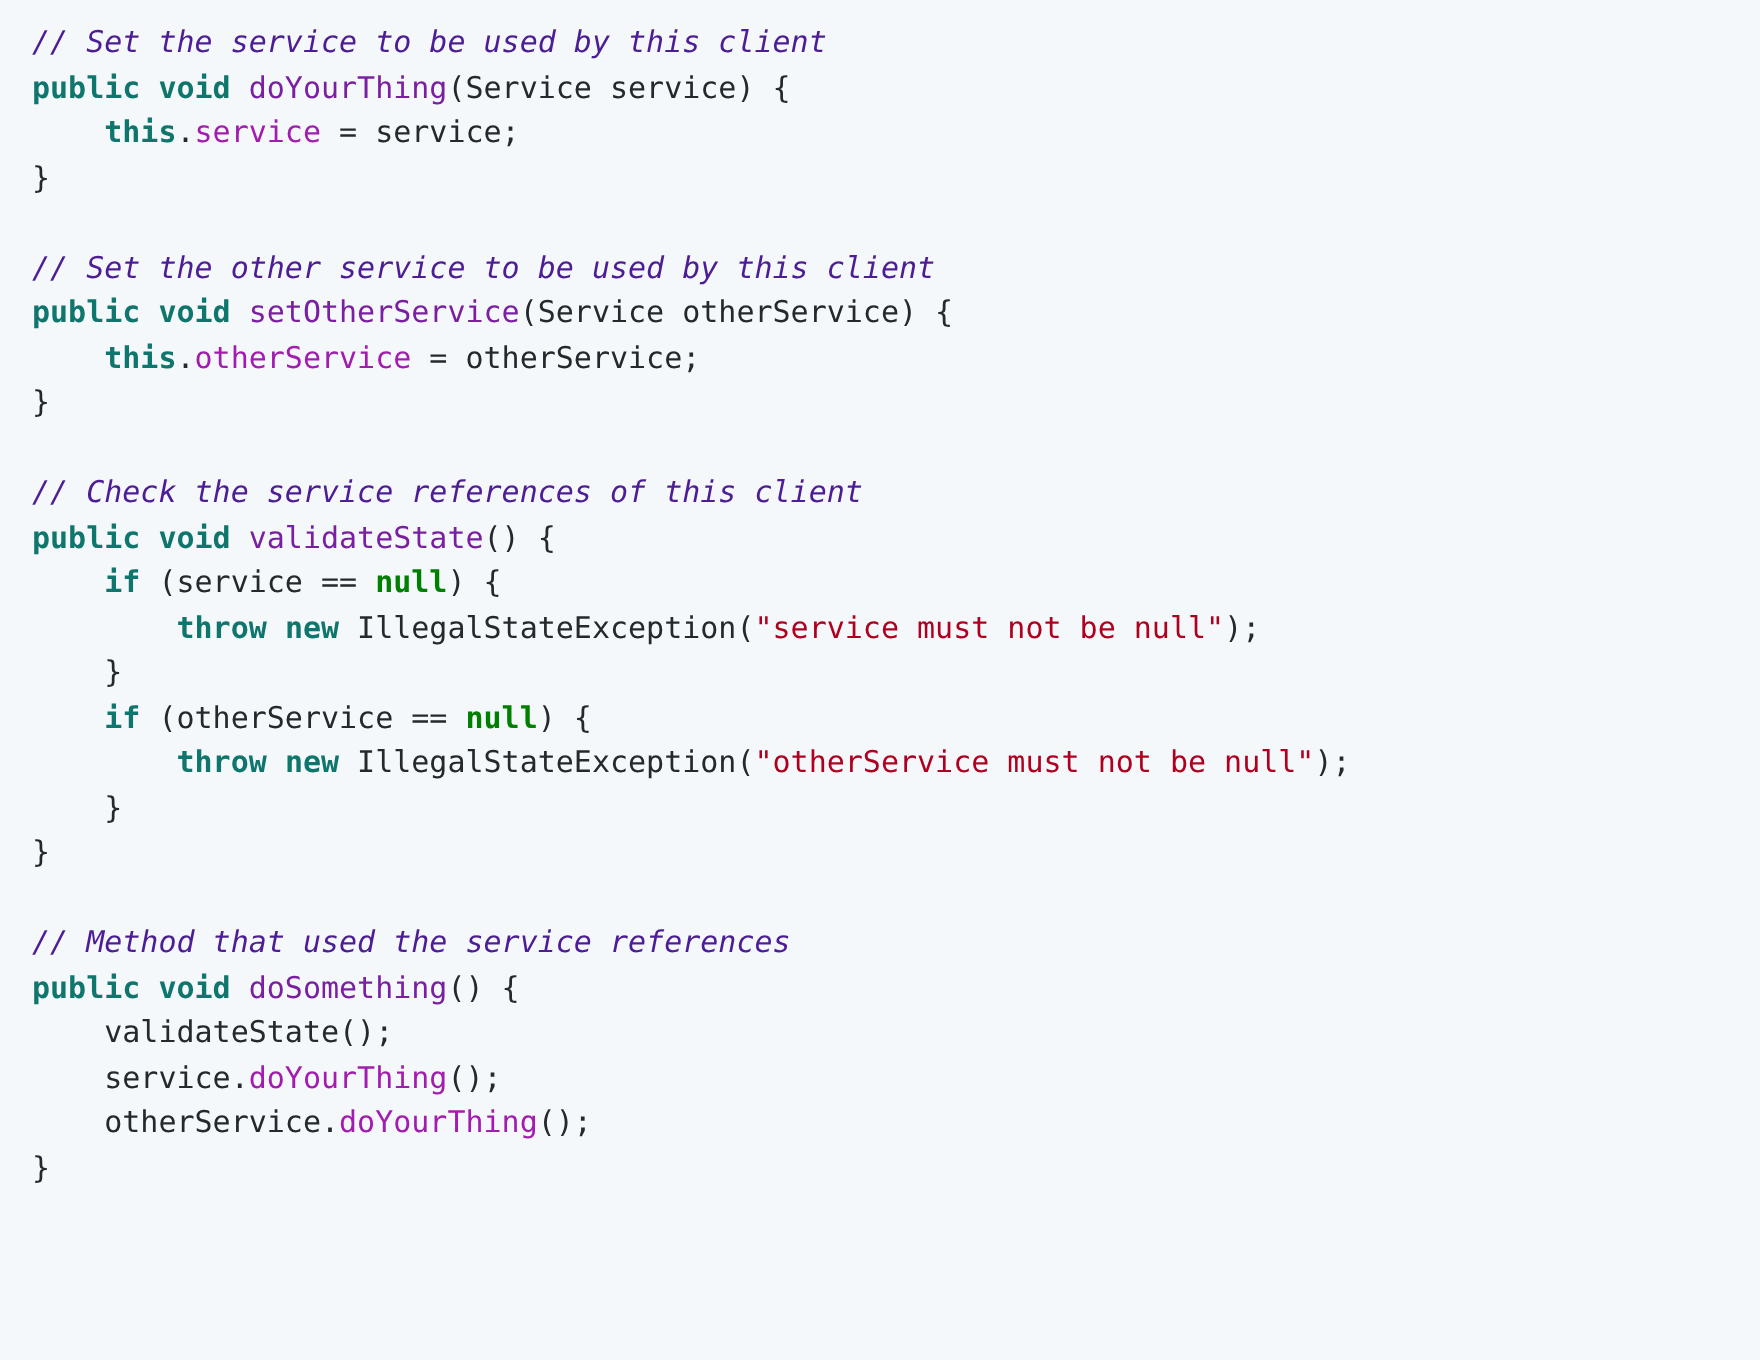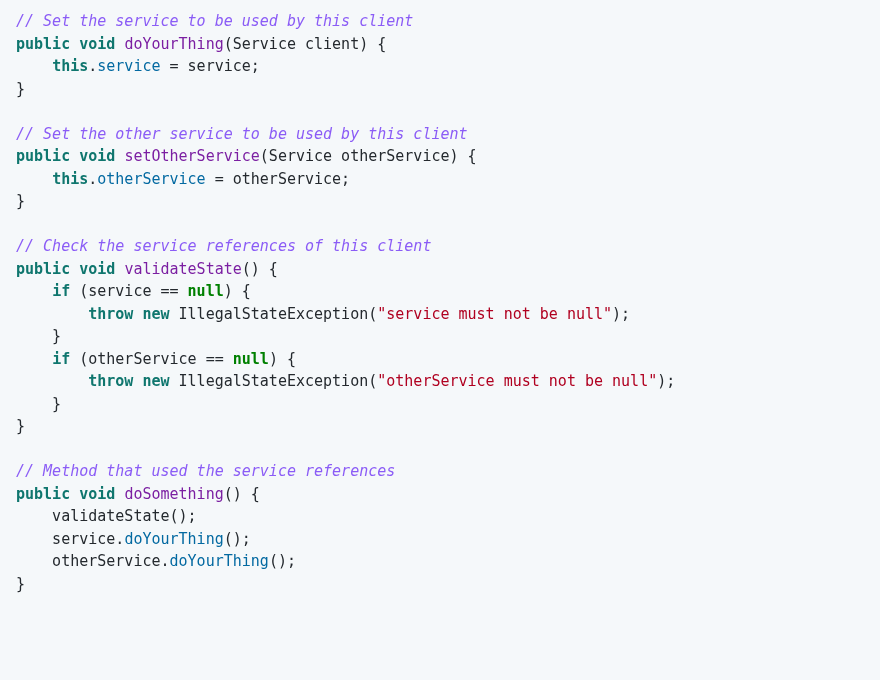--- a/index.html
+++ b/index.html
@@ -9,33 +9,33 @@
       font-family: "Menlo", "Consolas", "DejaVu Sans Mono", monospace;
       font-size: 15px;
       line-height: 1.5;
       color: #24292e;
       padding: 10px 16px;
     }
     pre {
       white-space: pre;
       font-family: inherit;
     }
-    .c  { color: #8b5cf6; font-style: italic; }   
+    .c  { color: #4c1d95; font-style: italic; }   
     .kw { color: #0f766e; font-weight: bold; }     
     .fn { color: #7b1fa2; }                        
-    .id { color: #0369a1; }                        
+    .id { color: #a21caf; }                        
     .op { color: #24292e; }                        
     .str{ color: #b00020; }                        
     .nl { color: #008000; font-weight: bold; }     
   </style>
 </head>
 <body>
 
 <pre id="code"><span><span class="c">// Set the service to be used by this client</span></span>
-<span><span class="kw">public</span><span class="op"> </span><span class="kw">void</span><span class="op"> </span><span class="fn">doYourThing</span><span class="op">(Service client) {</span></span>
+<span><span class="kw">public</span><span class="op"> </span><span class="kw">void</span><span class="op"> </span><span class="fn">doYourThing</span><span class="op">(Service service) {</span></span>
 <span><span class="op">    </span><span class="kw">this</span><span class="op">.</span><span class="id">service</span><span class="op"> = service;</span></span>
 <span><span class="op">}</span></span>
 <span><span class="op"></span></span>
 <span><span class="c">// Set the other service to be used by this client</span></span>
 <span><span class="kw">public</span><span class="op"> </span><span class="kw">void</span><span class="op"> </span><span class="fn">setOtherService</span><span class="op">(Service otherService) {</span></span>
 <span><span class="op">    </span><span class="kw">this</span><span class="op">.</span><span class="id">otherService</span><span class="op"> = otherService;</span></span>
 <span><span class="op">}</span></span>
 <span><span class="op"></span></span>
 <span><span class="c">// Check the service references of this client</span></span>
 <span><span class="kw">public</span><span class="op"> </span><span class="kw">void</span><span class="op"> </span><span class="fn">validateState</span><span class="op">() {</span></span>

